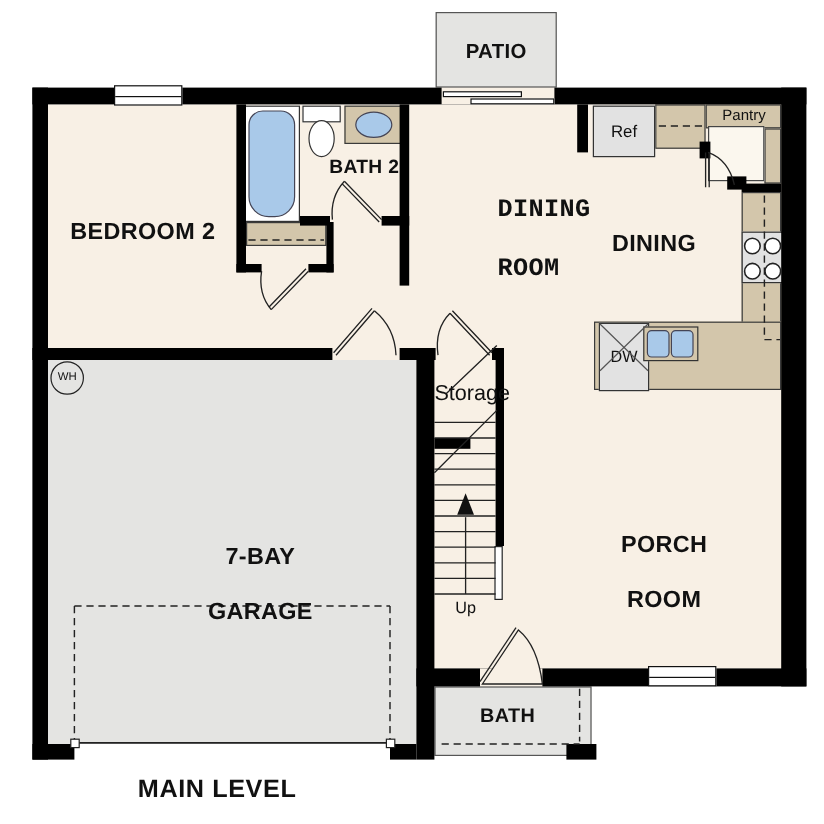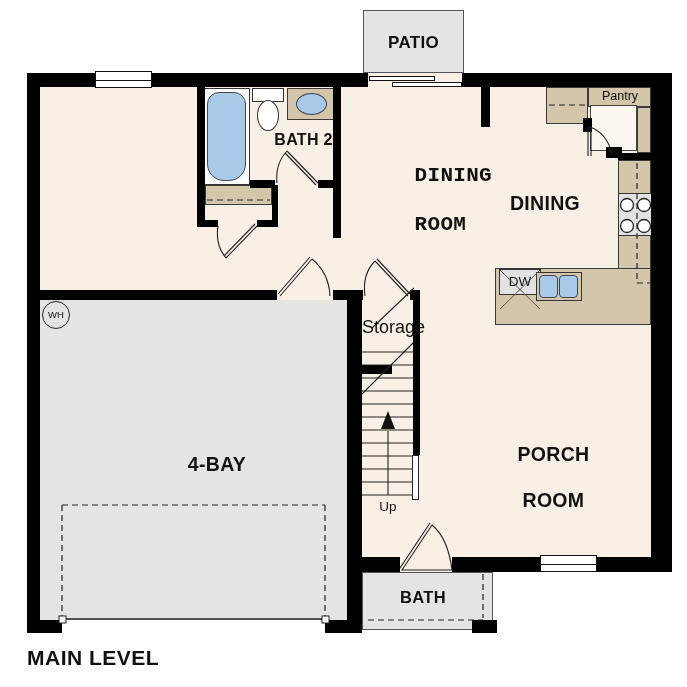--- a/index.html
+++ b/index.html
@@ -40,24 +40,27 @@
   <div class="abs" style="left:590px;top:105px;width:47px;height:46px;background:#fbf7ee;border:1px solid #444;z-index:2;"></div>
   <div class="abs counter" style="left:618px;top:160px;width:33px;height:165px;"></div>
   <div class="abs counter" style="left:495px;top:268px;width:156px;height:57px;"></div>
 
   <div class="abs white-fix" style="left:203px;top:88px;width:47px;height:97px;"></div>
   <div class="abs blue-fix" style="left:207px;top:92px;width:39px;height:89px;border-radius:12px 12px 17px 17px;"></div>
   <div class="abs white-fix" style="left:252px;top:88px;width:32px;height:14px;"></div>
   <div class="abs white-fix" style="left:257px;top:100px;width:22px;height:31px;border-radius:50%;"></div>
   <div class="abs blue-fix" style="left:296px;top:93px;width:31px;height:22px;border-radius:50%;"></div>
 
+  <div class="abs gray-fix center-in" style="left:494px;top:88px;width:52px;height:43px;">
+     <span class="lbl small" style="position:static;font-size:14px;">Ref</span>
+  </div>
 
   <div class="abs gray-fix" style="left:618px;top:193px;width:35px;height:43px;"></div>
 
-  <div class="abs gray-fix center-in" style="left:499px;top:269px;width:42px;height:26px;">
+  <div class="abs gray-fix center-in" style="left:499px;top:269px;width:42px;height:57px;">
      <span class="lbl small" style="position:static;font-size:13.5px;z-index:8;">DW</span>
   </div>
   <div class="abs" style="left:536px;top:272px;width:46px;height:29px;background:#d3c6ab;border:1px solid #333;z-index:3;"></div>
   <div class="abs blue-fix" style="left:539px;top:275px;width:19px;height:23px;border-radius:4px;"></div>
   <div class="abs blue-fix" style="left:559px;top:275px;width:19px;height:23px;border-radius:4px;"></div>
 
   <div class="abs center-in" style="left:42px;top:301px;width:28px;height:28px;border:1.4px solid #222;border-radius:50%;z-index:3;">
      <span class="lbl small" style="position:static;font-size:9.5px;">WH</span>
   </div>
 
@@ -146,32 +149,34 @@
         <circle cx="644" cy="205" r="6.5"></circle>
       <circle cx="627" cy="226" r="6.5"></circle>
         <circle cx="644" cy="226" r="6.5"></circle>
     </g>
     <g stroke="#555" stroke-width="1" fill="none">
       <path d="M500,270 L540,309 M540,270 L500,309"></path>
     </g>
   </svg>
 
   <div class="lbl" style="left:363px;top:33px;width:101px;font-size:17px;">PATIO</div>
+  <div class="lbl" style="left:40px;top:182px;width:158px;font-size:19.5px;">BEDROOM 2</div>
   <div class="lbl" style="left:245px;top:131px;width:117px;font-size:16px;">BATH 2</div>
   <div class="lbl" style="left:363px;top:139px;width:102px;font-size:21px;font-family:Liberation Mono, monospace;">
     <span>DINING</span><br>
     <span>ROOM</span>
   </div>
   <div class="lbl" style="left:494px;top:192px;width:102px;font-size:19.5px;">DINING</div>
   <div class="lbl" style="left:492px;top:420px;width:100px;font-size:19.5px;">
     <span>PORCH</span><br>
     <span>ROOM</span>
   </div>
   <div class="lbl" style="left:128px;top:430px;width:155px;font-size:19.5px;">
-    <span>4-BAY</span><br>
+    <span>7-BAY</span><br>
+    <span>GARAGE</span>
   </div>
   <div class="lbl small" style="left:362px;top:317px;width:52px;font-size:18px;">Storage</div>
   <div class="lbl small" style="left:368px;top:499px;width:40px;font-size:13.5px;">Up</div>
   <div class="lbl" style="left:362px;top:588px;width:122px;font-size:16.5px;">BATH</div>
   <div class="lbl small" style="left:592px;top:89px;width:56px;font-size:12.5px;">Pantry</div>
-  <div class="lbl" style="left:27px;top:646px;width:220px;font-size:21px;text-align:left;letter-spacing:.5px;">MAIN LEVEL</div>
+  <div class="lbl" style="left:27px;top:646px;width:220px;font-size:21px;text-align:right;letter-spacing:.5px;">MAIN LEVEL</div>
 
 </div>
 
 </body></html>

